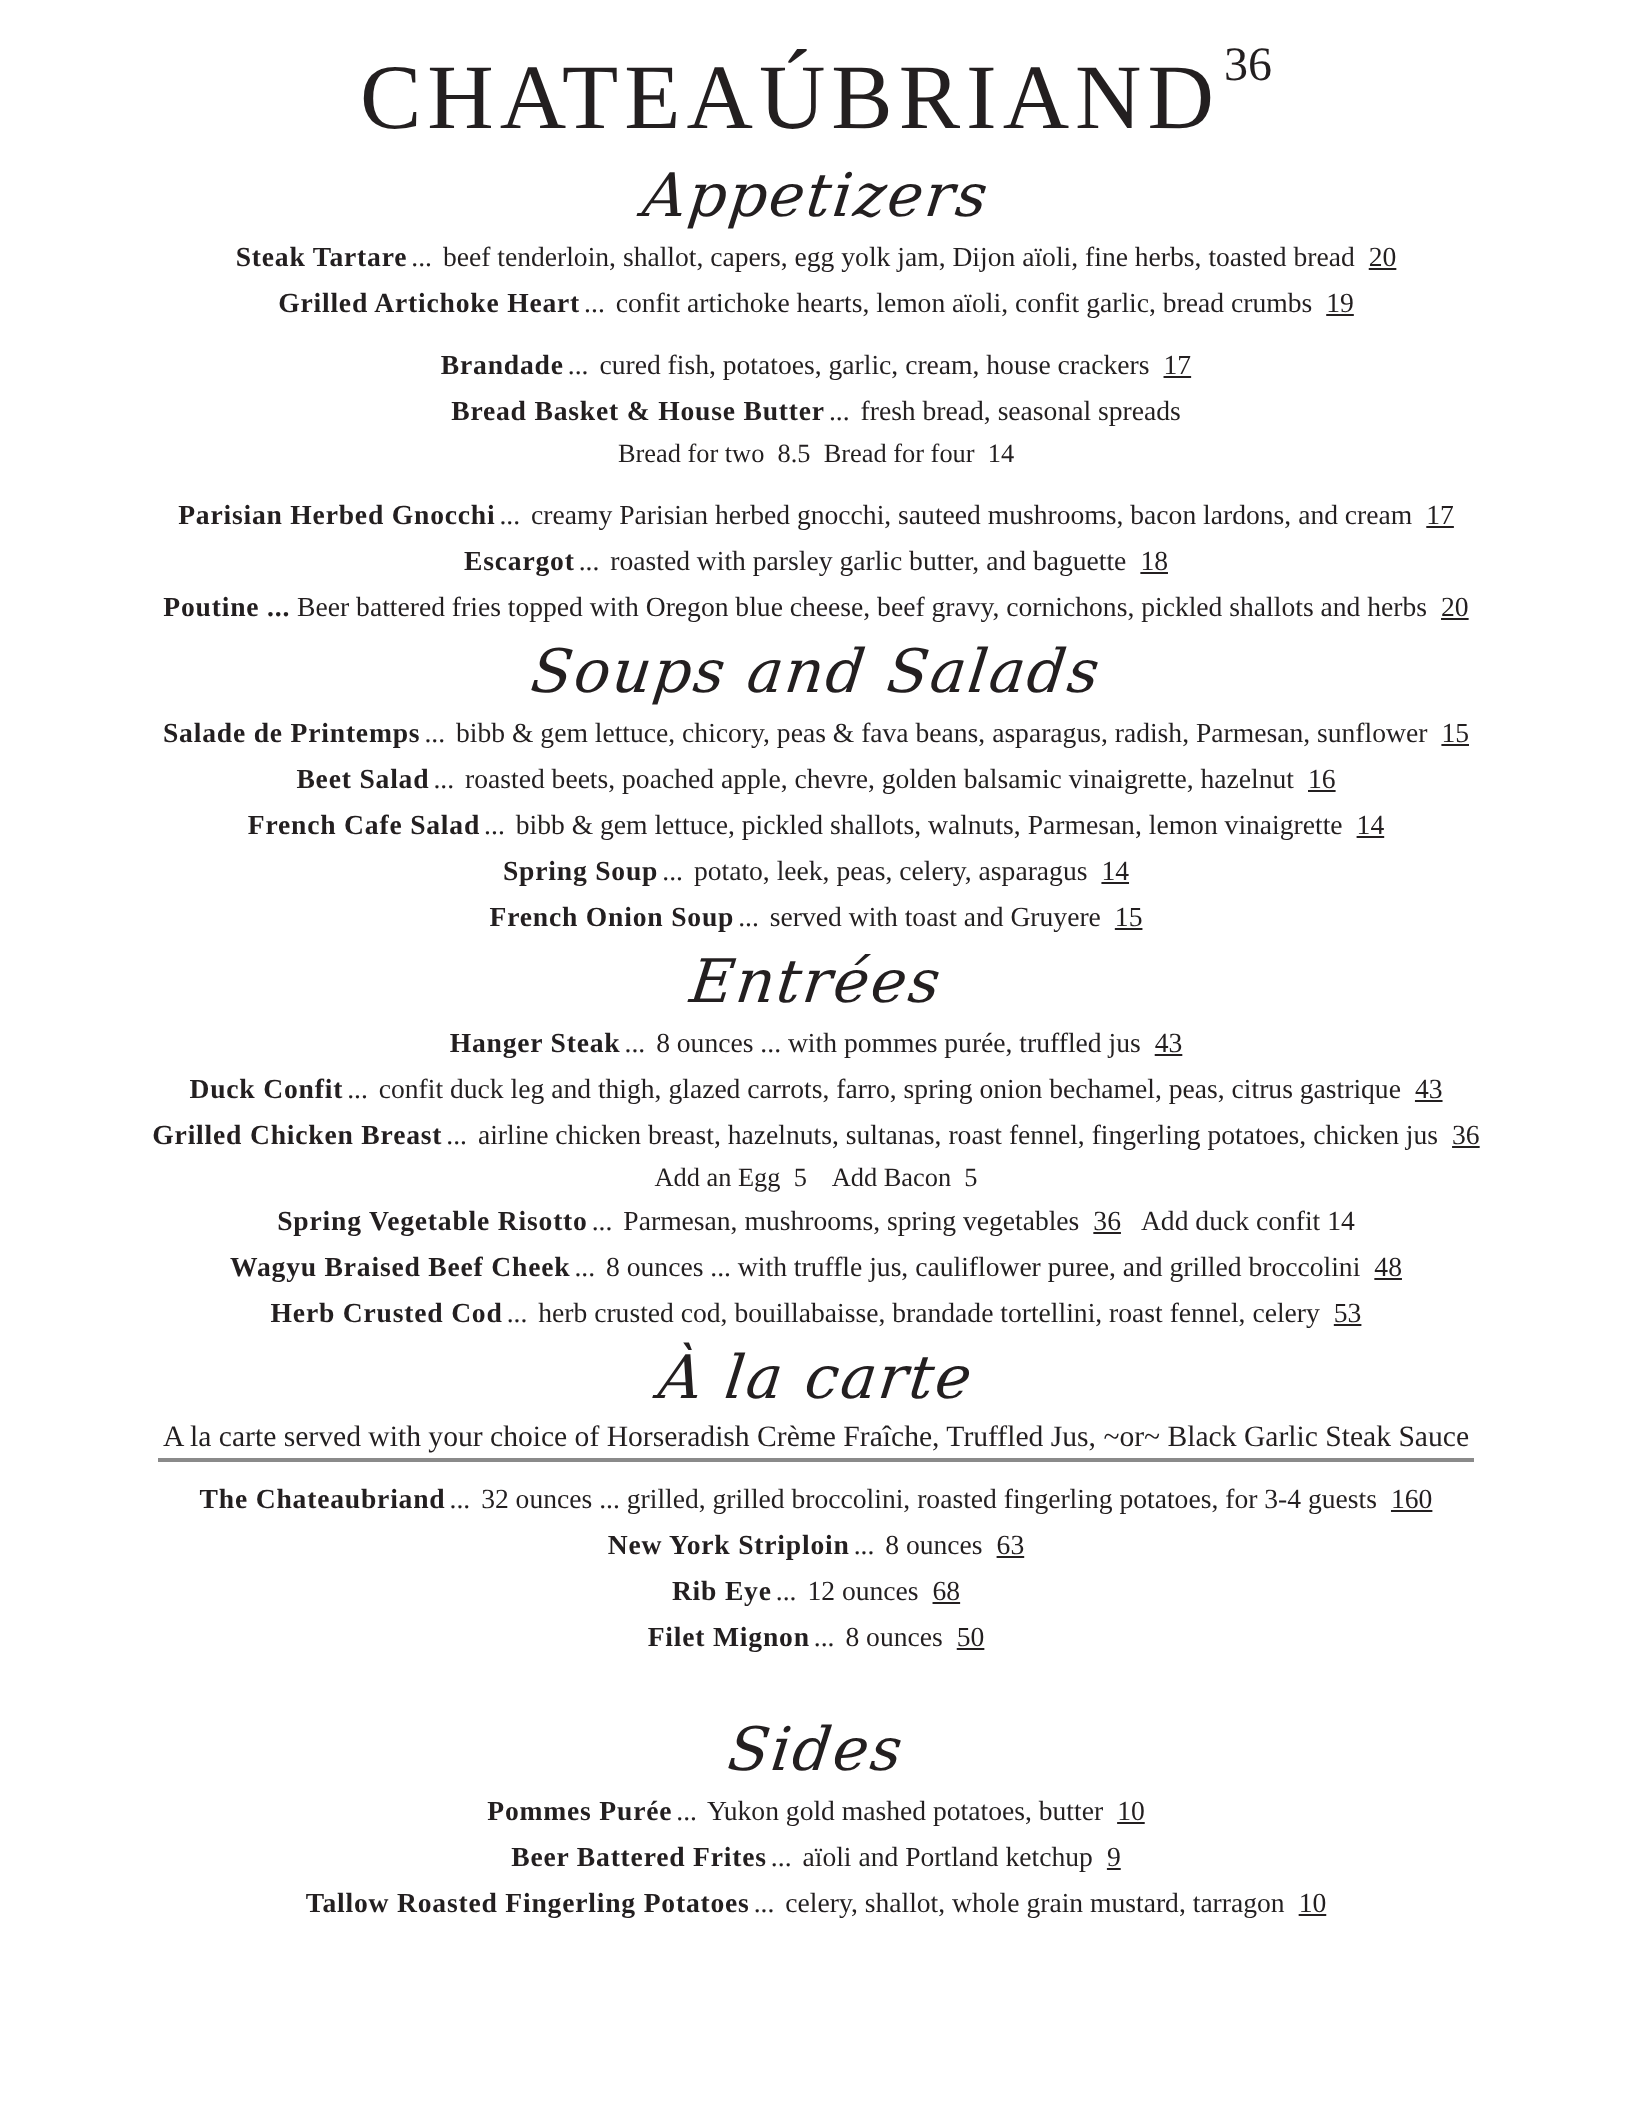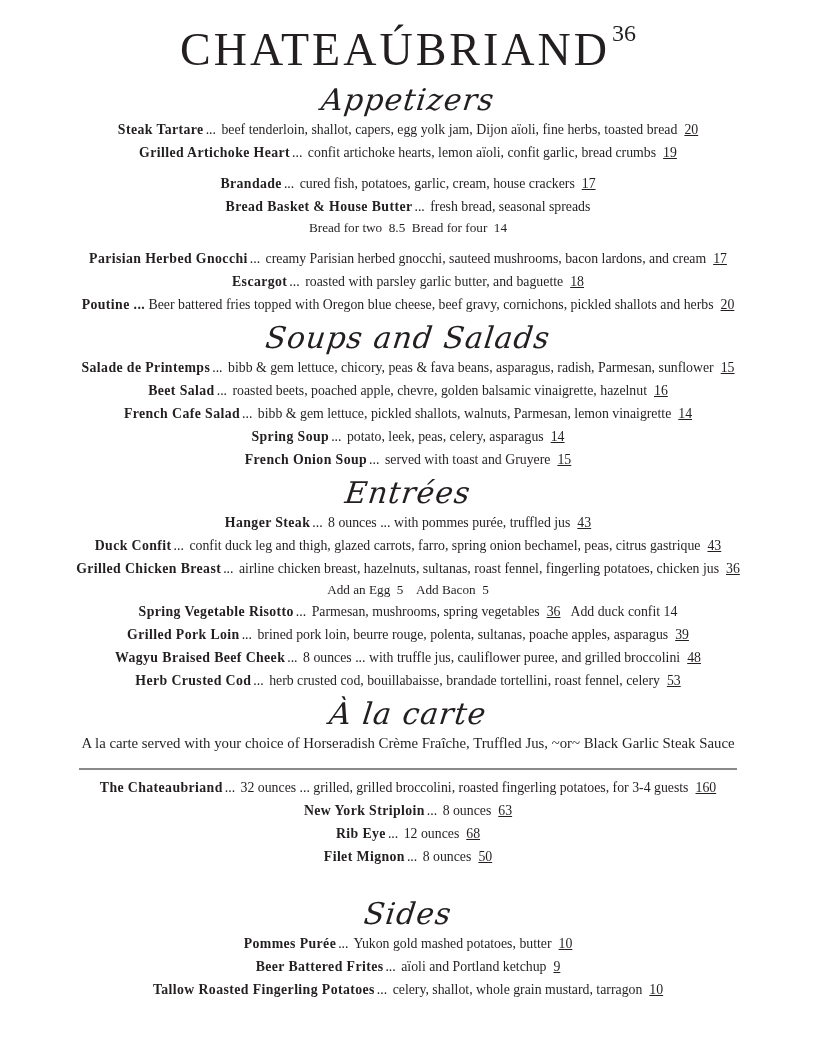--- a/index.html
+++ b/index.html
@@ -62,21 +62,21 @@
   .item-suffix { margin-left: 10px; }
   .subline {
     font-size: 13.2px;
     margin: -2px 0 6px;
     white-space: pre-wrap;
     font-family: Liberation Serif, serif;
   }
   .section-note {
     display: inline-block;
     font-size: 14.8px;
-    padding: 0 2px 15px;
+    padding: 0 2px 1px;
     margin: 1px 0 4px;
     border-bottom: 2px solid #8a8a8a;
     line-height: 1.15;
   }
 </style>
 </head>
 <body>
 
 <div class="page">
 
@@ -104,21 +104,20 @@
         <p class="item"><span class="item-name">Spring Soup</span><span class="item-sep">...</span> <span class="item-desc">potato, leek, peas, celery, asparagus</span><span class="item-price">14</span></p>
         <p class="item"><span class="item-name">French Onion Soup</span><span class="item-sep">...</span> <span class="item-desc">served with toast and Gruyere</span><span class="item-price">15</span></p>
       </section>
       <section class="section section-entrees">
         <h2 class="script-heading">Entrées</h2>
         <p class="item"><span class="item-name">Hanger Steak</span><span class="item-sep">...</span> <span class="item-desc">8 ounces ... with pommes purée, truffled jus</span><span class="item-price">43</span></p>
         <p class="item"><span class="item-name">Duck Confit</span><span class="item-sep">...</span> <span class="item-desc">confit duck leg and thigh, glazed carrots, farro, spring onion bechamel, peas, citrus gastrique</span><span class="item-price">43</span></p>
         <p class="item"><span class="item-name">Grilled Chicken Breast</span><span class="item-sep">...</span> <span class="item-desc">airline chicken breast, hazelnuts, sultanas, roast fennel, fingerling potatoes, chicken jus</span><span class="item-price">36</span></p>
         <p class="subline">Add an Egg  5    Add Bacon  5</p>
         <p class="item"><span class="item-name">Spring Vegetable Risotto</span><span class="item-sep">...</span> <span class="item-desc">Parmesan, mushrooms, spring vegetables</span><span class="item-price">36</span><span class="item-suffix">Add duck confit 14</span></p>
-        <p class="item"><span class="item-name">Grilled Pork Loin</span><span class="item-sep">...</span> <span class="item-desc">brined pork loin, beurre rouge, polenta, sultanas, poache apples, asparagus</span><span class="item-price">39</span></p>
         <p class="item"><span class="item-name">Wagyu Braised Beef Cheek</span><span class="item-sep">...</span> <span class="item-desc">8 ounces ... with truffle jus, cauliflower puree, and grilled broccolini</span><span class="item-price">48</span></p>
         <p class="item"><span class="item-name">Herb Crusted Cod</span><span class="item-sep">...</span> <span class="item-desc">herb crusted cod, bouillabaisse, brandade tortellini, roast fennel, celery</span><span class="item-price">53</span></p>
       </section>
       <section class="section section-a-la-carte">
         <h2 class="script-heading">À la carte</h2>
         <div><div class="section-note">A la carte served with your choice of Horseradish Crème Fraîche, Truffled Jus, ~or~ Black Garlic Steak Sauce</div></div>
         <p class="item"><span class="item-name">The Chateaubriand</span><span class="item-sep">...</span> <span class="item-desc">32 ounces ... grilled, grilled broccolini, roasted fingerling potatoes, for 3-4 guests</span><span class="item-price">160</span></p>
         <p class="item"><span class="item-name">New York Striploin</span><span class="item-sep">...</span> <span class="item-desc">8 ounces</span><span class="item-price">63</span></p>
         <p class="item"><span class="item-name">Rib Eye</span><span class="item-sep">...</span> <span class="item-desc">12 ounces</span><span class="item-price">68</span></p>
         <p class="item"><span class="item-name">Filet Mignon</span><span class="item-sep">...</span> <span class="item-desc">8 ounces</span><span class="item-price">50</span></p>

